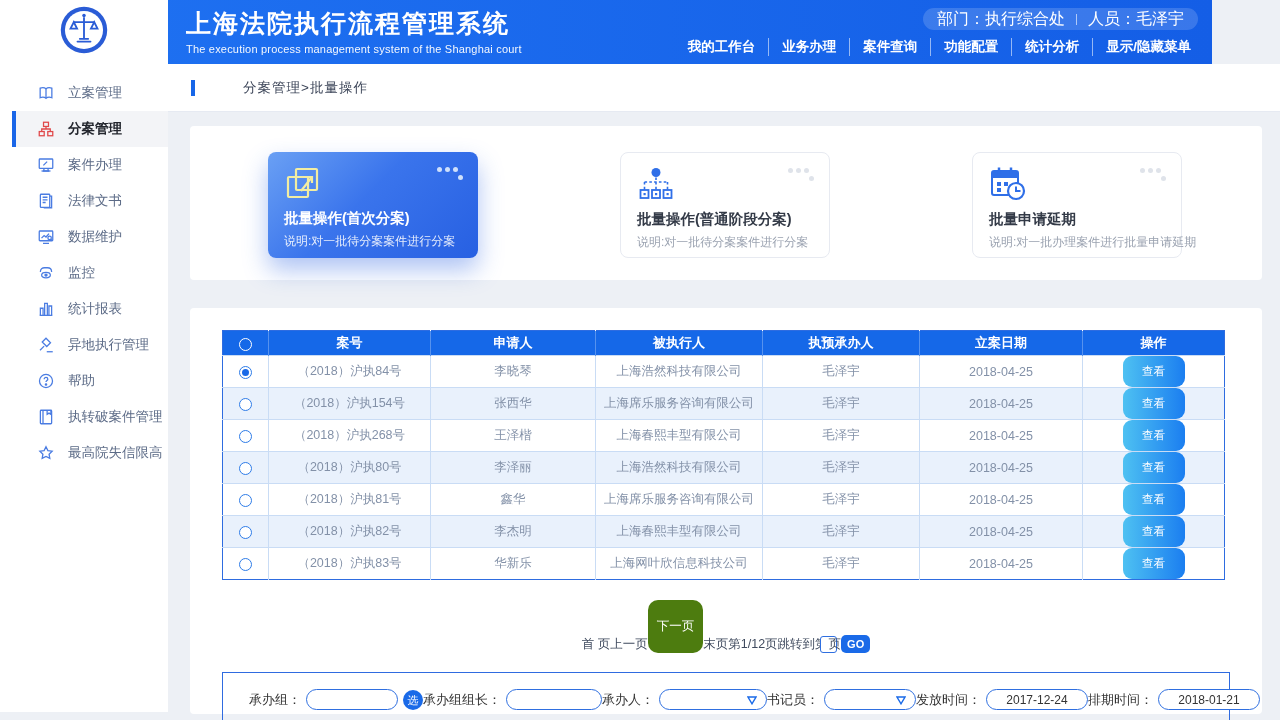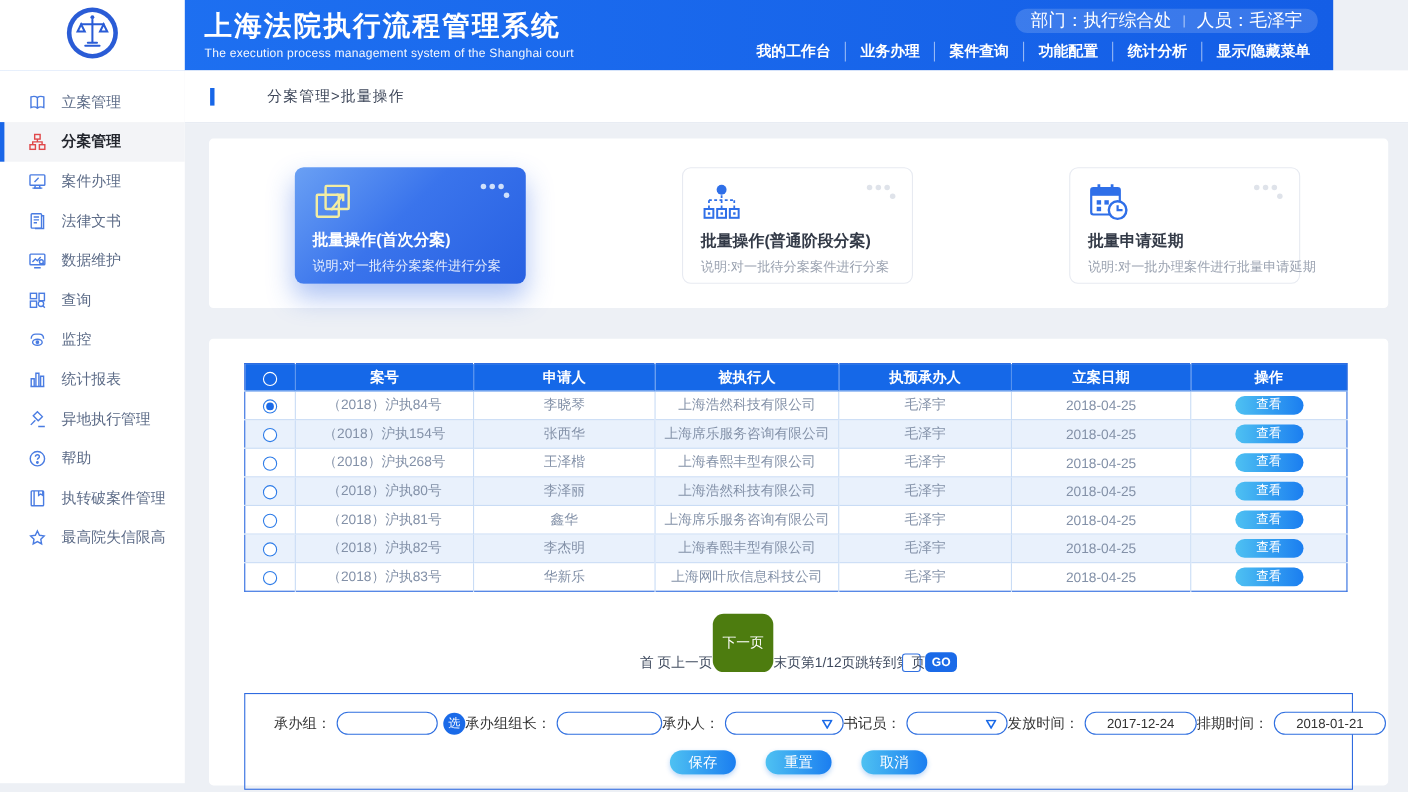--- a/index.html
+++ b/index.html
@@ -33,21 +33,21 @@
   .top-nav {
     position:absolute; right:8px; top:38px; display:flex; align-items:center;
     color:#fff; font-size:13.5px; font-weight:bold; white-space:nowrap;
   }
   .top-nav .nav-item { padding:0 13px; border-right:1px solid rgba(255,255,255,.55); cursor:pointer; }
   .top-nav .nav-item:last-child { border-right:none; }
 
   
   .sidebar {
     position:absolute; left:0; top:64px; width:168px; height:648px;
-    background:#ffffff; padding-top:11px;
+    background:#ffffff; padding-top:11px;padding-left:12px;
   }
   .side-item {
     position:relative; height:36px; display:flex; align-items:center;
     padding-left:25px; gap:13px; font-size:13.5px; color:#5c6b87;
     cursor:pointer; white-space:nowrap;
   }
   .side-item .icon { width:18px; height:18px; display:flex; color:#4a7ce2; flex:none; }
   .side-item .icon svg { width:18px; height:18px; }
   .side-item.active { background:#f3f4f7; color:#23262e; font-weight:bold; }
   .side-item.active .icon { color:#e0484a; }
@@ -106,21 +106,21 @@
   }
   td:last-child { border-right:none; }
   tbody tr:nth-child(even) td { background:#e9f1fc; }
   .radio {
     width:13px; height:13px; border:1.5px solid #2e7ce8; border-radius:50%;
     display:inline-block; background:#fff; position:relative; vertical-align:middle; cursor:pointer;
   }
   .radio.checked::after { content:""; position:absolute; inset:2px; border-radius:50%; background:#1a6ae8; }
   .radio.header-radio { border-color:#fff; background:transparent; }
   .view-btn {
-    display:inline-block; width:62px; height:17px; line-height:17px; border:none;
+    display:inline-block; width:62px; height:31px; line-height:17px; border:none;
     border-radius:9px; color:#fff; font-size:11.5px; cursor:pointer;
     background:linear-gradient(90deg,#4ec1f2,#1b7ef0);
     font-family:"Liberation Sans", sans-serif;
     text-align:center;
   }
 
   
   .pagination {
     margin-top:20px; display:flex; justify-content:center; align-items:flex-end;
     font-size:12.5px; color:#3f4a5e; white-space:nowrap;
@@ -257,32 +257,20 @@
       <span class="icon">
         <svg viewBox="0 0 24 24" fill="none" stroke="currentColor" stroke-width="1.7">
             <rect x="3" y="4" width="18" height="13" rx="1"></rect>
             <path d="M6 13.5l3.5-3.5 2.5 2 4-4.5"></path>
             <circle cx="16.8" cy="13.2" r="2.3"></circle>
             <path d="M18.4 14.8l1.8 1.8"></path>
             <path d="M8 20.5h8"></path>
           </svg>
       </span>
       <span>数据维护</span>
-    </div>
-    <div class="side-item">
-      <span class="icon">
-        <svg viewBox="0 0 24 24" fill="none" stroke="currentColor" stroke-width="1.7">
-            <rect x="3.5" y="3.5" width="7.5" height="6.5"></rect>
-            <rect x="3.5" y="13" width="7.5" height="7.5"></rect>
-            <rect x="14" y="3.5" width="6.5" height="9"></rect>
-            <circle cx="16.3" cy="16.3" r="3.3"></circle>
-            <path d="M18.7 18.7l2.3 2.3"></path>
-          </svg>
-      </span>
-      <span>查询</span>
     </div>
     <div class="side-item">
       <span class="icon">
         <svg viewBox="0 0 24 24" fill="none" stroke="currentColor" stroke-width="1.7">
             <path d="M4.5 10.5C4.5 7 7 5 10 5h4c3 0 5.5 2 5.5 5.5"></path>
             <ellipse cx="12" cy="14.8" rx="5.8" ry="3.6"></ellipse>
             <circle cx="12" cy="14.8" r="1.4" fill="currentColor"></circle>
           </svg>
       </span>
       <span>监控</span>

